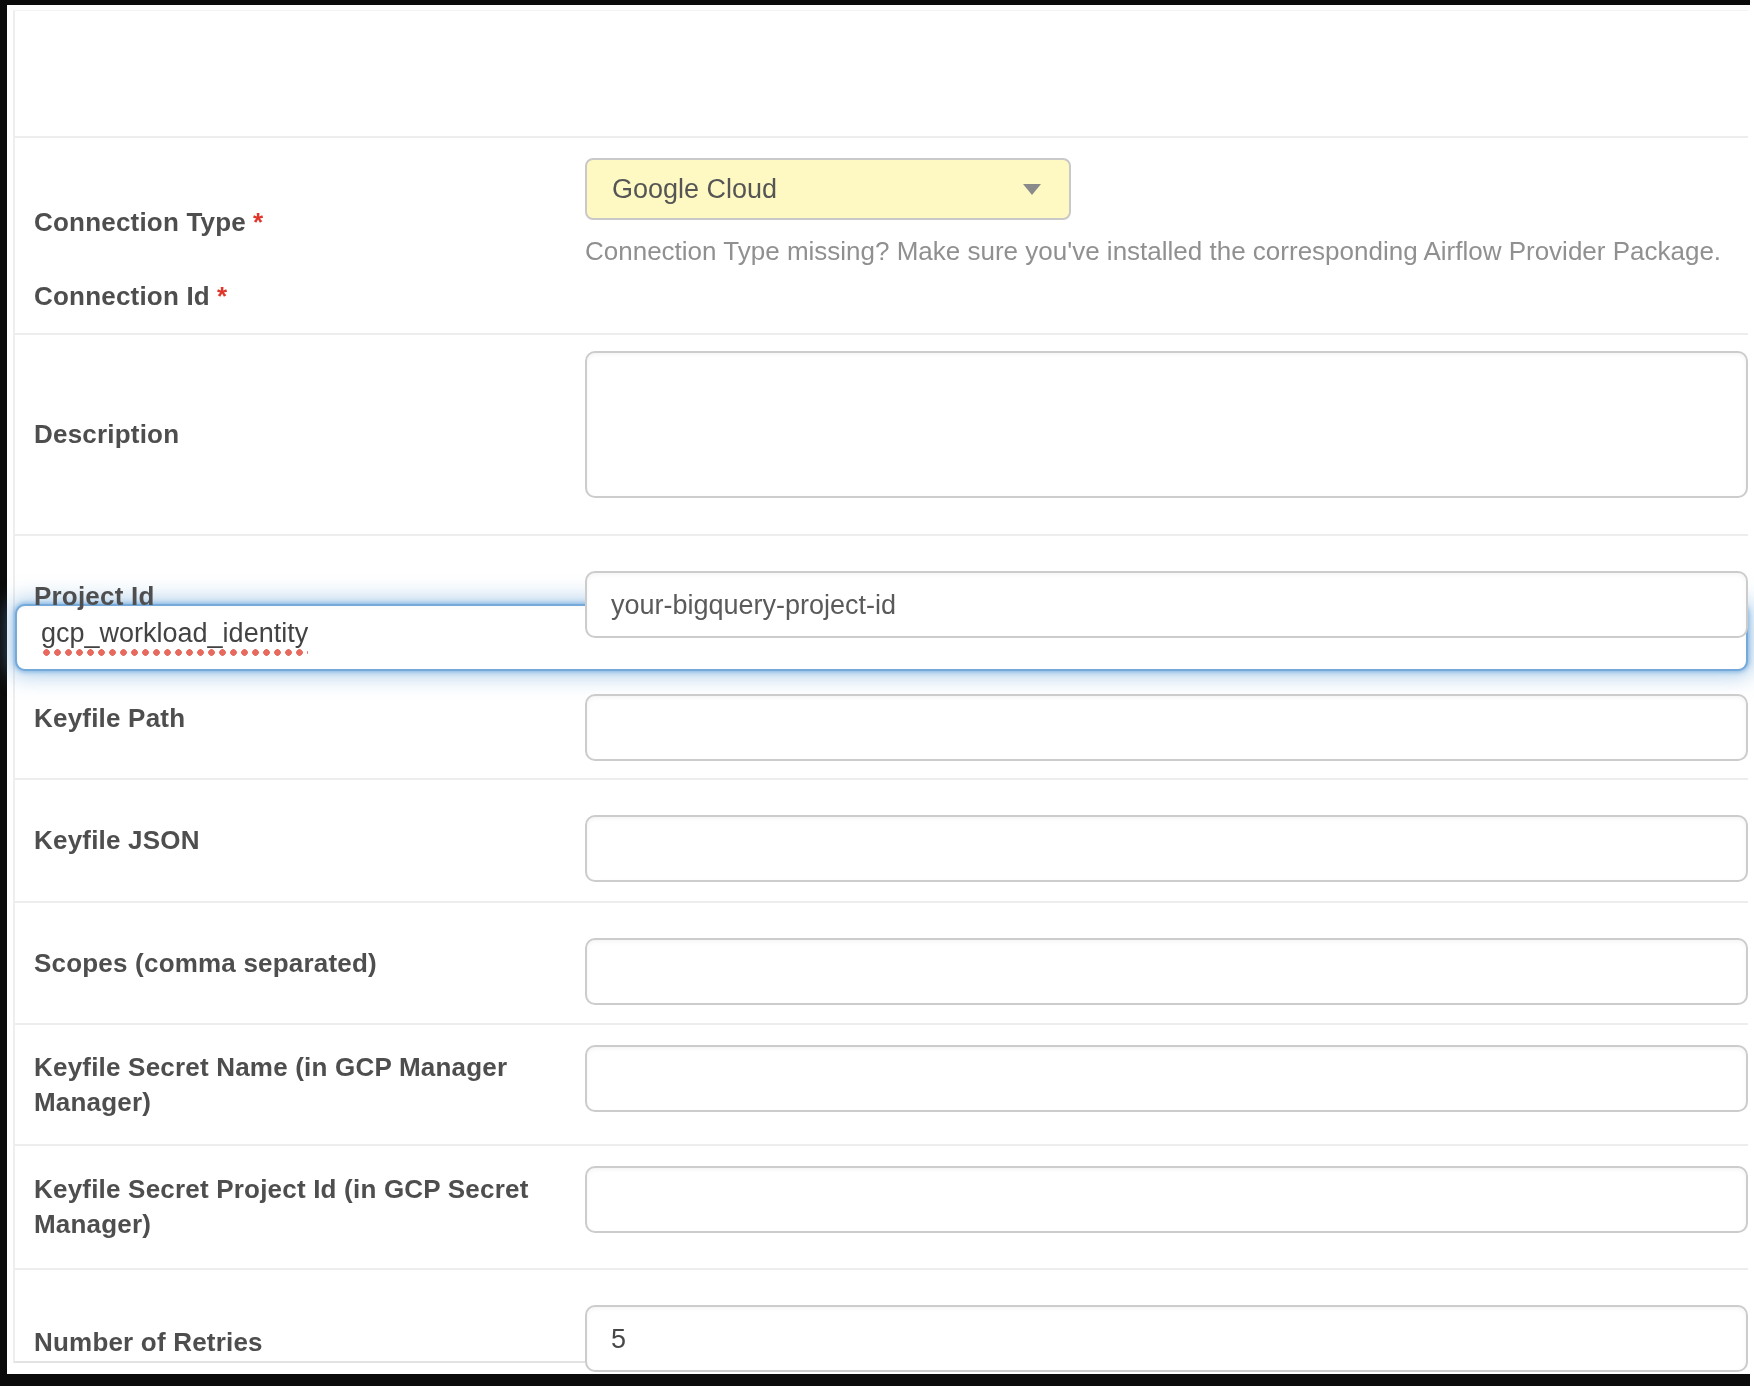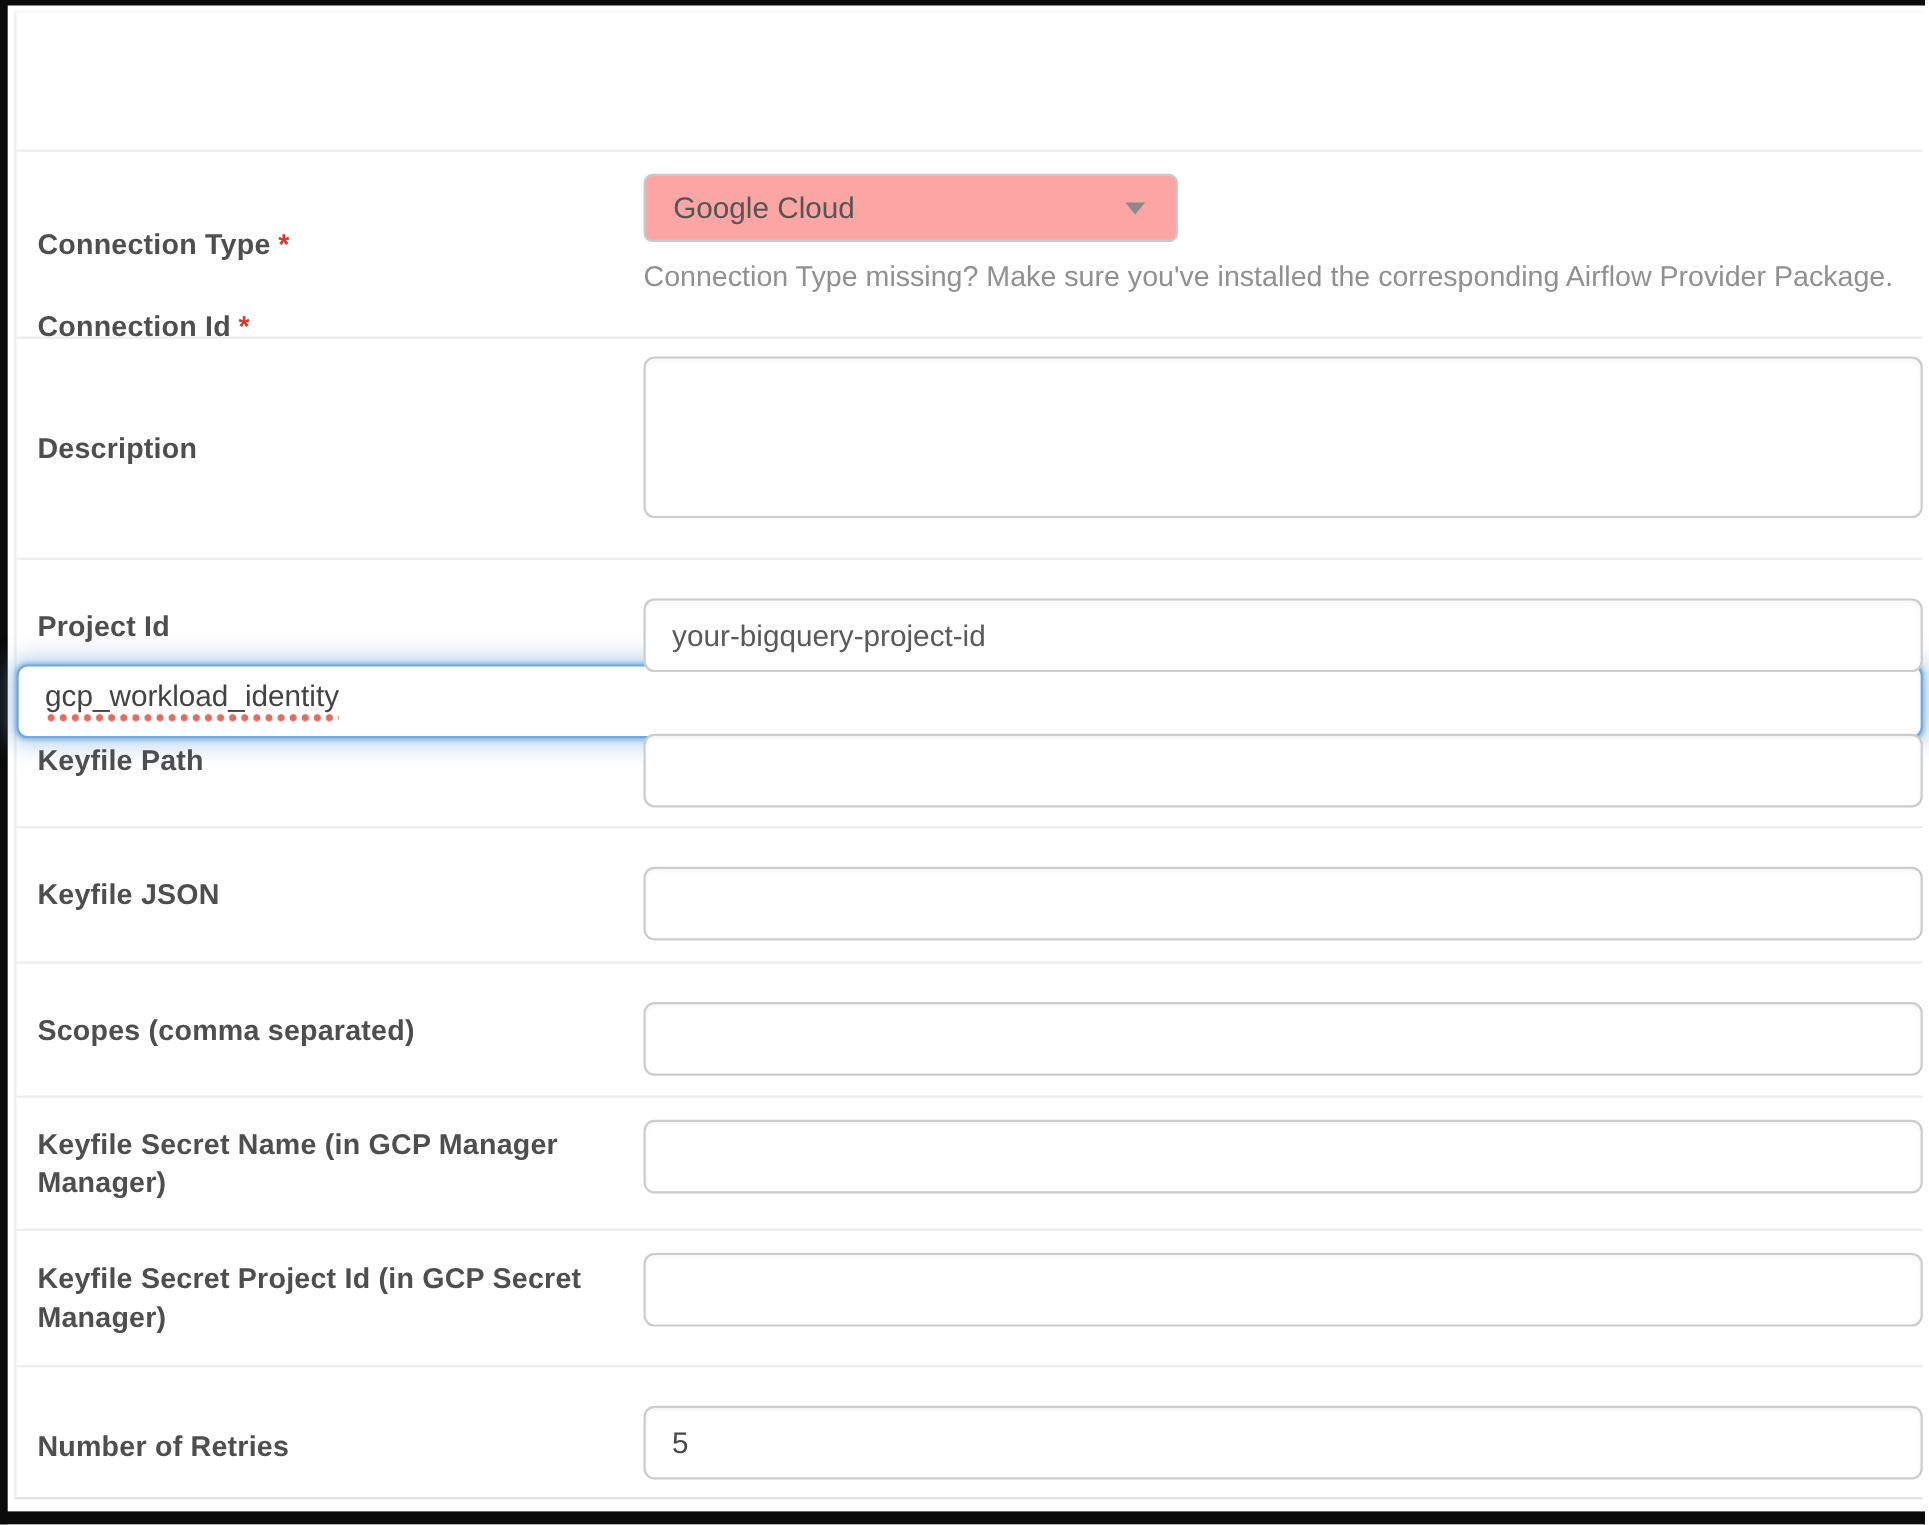--- a/index.html
+++ b/index.html
@@ -12,21 +12,21 @@
   .bar-top    { left:0; top:0;    width:1750px; height:5px;  }
   .bar-left   { left:0; top:0;    width:7px;    height:1386px; }
   .bar-bottom { left:0; top:1374px; width:1750px; height:12px; }
 
   .form-table { position:absolute; left:13px; top:10px; width:1735px; height:1353px;
                 border-left:2px solid #eeeeee; border-top:1px solid #f4f4f4;
                 border-bottom:2px solid #e3e3e3; background:#fff; }
 
   .row { display:flex; width:100%; border-top:2px solid #ededed; }
   .row:first-child { border-top:none; }
-  .r1 { height:125px;flex-direction:column; } .r2 { height:170px; } .r3 { height:201px; }
+  .r1 { height:125px;flex-direction:column; } .r2 { height:170px; } .r3 { height:201px;margin-top:27px; }
   .r4 { height:123px; } .r5 { height:121px; } .r6 { height:123px; }
   .r7 { height:122px; } .r8 { height:121px; } .r9 { height:124px; }
   .r10{ height:146px; }
 
   .label-cell { flex:0 0 570px; display:flex; align-items:center; padding-left:19px; }
   .label { font-size:26px; font-weight:bold; color:#4e4e4e; line-height:35px;
            white-space:pre-line; letter-spacing:0.2px; }
   .req { color:#e0352b; font-weight:bold; margin-left:7px; }
 
   .field-cell { flex:1 1 auto; padding-top:35px; padding-right:0; }
@@ -46,21 +46,21 @@
 
   
   .misspelled { padding-bottom:9px;
     background-image: radial-gradient(circle, #e8695e 3px, rgba(232,105,94,0) 3.6px);
     background-size: 11px 9px; background-repeat: repeat-x; background-position: 0 bottom; }
 
   .tarea { width:100%; height:147px; background:#fff; border:2px solid #cccccc;
            border-radius:10px; box-shadow: inset 0 2px 4px rgba(0,0,0,0.045);
            font-size:27px; color:#5a5a5a; padding:14px 24px; }
 
-  .select { position:relative; width:486px; height:62px; background:#fca5a5;
+  .select { position:relative; width:486px; height:62px; background:#fef9c3;
             border:2px solid #c9c9c9; border-radius:8px; display:flex; align-items:center;
             padding:0 25px; cursor:default; }
   .select .val { font-size:27px; color:#555555; }
   .caret { position:absolute; right:28px; top:50%; margin-top:-5px; width:0; height:0;
            border-left:9px solid transparent; border-right:9px solid transparent;
            border-top:11px solid #8a8a8a; }
 
   .helper { margin-top:15px; font-size:26px; color:#909090; line-height:32px; }
 
   .num .val { color:#474747; }

